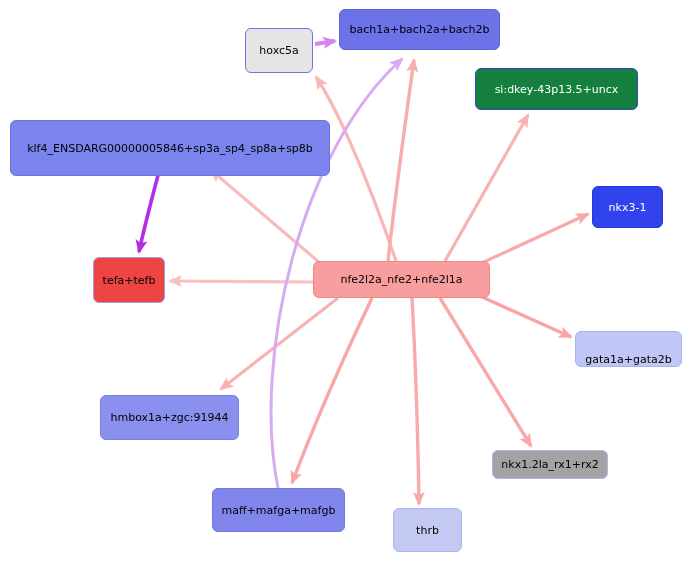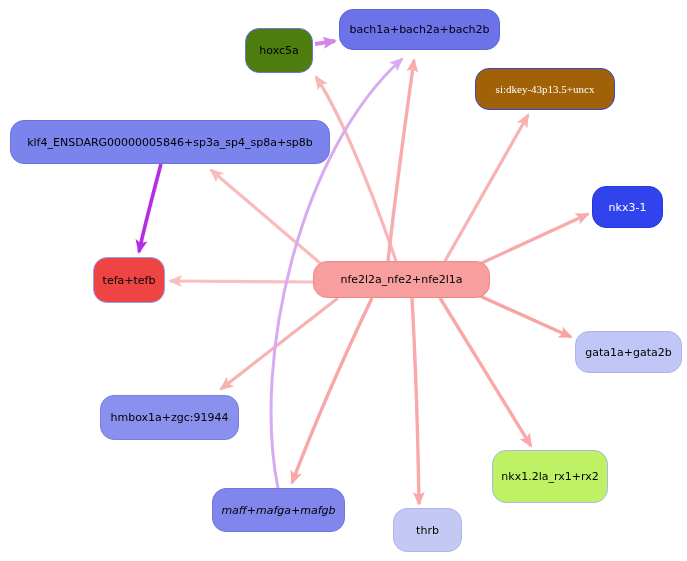--- a/index.html
+++ b/index.html
@@ -7,21 +7,21 @@
     position:relative;
     width:687px;height:561px;
     background:#ffffff;
     overflow:hidden;
     font-family:"DejaVu Sans","Liberation Sans",sans-serif;
   }
   #edge-layer{position:absolute;left:0;top:0;width:687px;height:561px;}
   .node{
     position:absolute;
     box-sizing:border-box;
-    border-radius:14px;
+    border-radius:6px;
     display:flex;
     align-items:center;
     justify-content:center;
     font-size:11px;
     letter-spacing:0px;
     white-space:nowrap;
     cursor:default;
     z-index:2;
   }
   .node span{pointer-events:none;}
@@ -77,49 +77,49 @@
       <path d="M460,287 L571,337" fill="none" stroke="#f9a4a4" stroke-width="3.4" marker-end="url(#arrow5)"></path>
       <path d="M440,298 L531,446" fill="none" stroke="#f9a9a9" stroke-width="3.4" marker-end="url(#arrow6)"></path>
       <path d="M412,298 C416,370 418,440 419,504" fill="none" stroke="#f9a9a9" stroke-width="3.4" marker-end="url(#arrow6)"></path>
       <path d="M372,298 C340,365 312,430 292,483" fill="none" stroke="#f9a6a6" stroke-width="3.4" marker-end="url(#arrow7)"></path>
       <path d="M313,282 L170,281" fill="none" stroke="#f9c0c0" stroke-width="3.2" marker-end="url(#arrow8)"></path>
       <path d="M338,298 L221,389" fill="none" stroke="#f8b2b2" stroke-width="3.2" marker-end="url(#arrow3)"></path>
       <path d="M161,164 C152,198 144,228 139,252" fill="none" stroke="#b52ce6" stroke-width="3.6" marker-end="url(#arrow9)"></path>
       <path d="M315,44 L335,41" fill="none" stroke="#d683ea" stroke-width="4" marker-end="url(#arrow10)"></path>
       <path d="M278,488 C252,360 300,150 402,59" fill="none" stroke="#d8aaf2" stroke-width="3" marker-end="url(#arrow11)"></path>
     </svg>
-<div class="node" style="left: 245px; top: 28px; width: 68px; height: 45px; background: #4d7c0f; border: 1.5px solid rgb(109, 118, 224); color: rgb(0, 0, 0);">
+<div class="node" style="left: 245px; top: 28px; width: 68px; height: 45px; background: #e5e5e5; border: 1.5px solid rgb(109, 118, 224); color: rgb(0, 0, 0);">
       <span>hoxc5a</span>
     </div>
     <div class="node" style="left: 339px; top: 9px; width: 161px; height: 41px; background: rgb(108, 115, 233); border: 1.5px solid rgb(92, 100, 218); color: rgb(0, 0, 0);">
       <span>bach1a+bach2a+bach2b</span>
     </div>
-    <div class="node" style="left: 475px; top: 68px; width: 140px; height: 42px; background: #a16207; border: 1.5px solid rgb(51, 68, 214); color: rgb(255, 255, 255); font-family: Liberation Serif, serif;">
+    <div class="node" style="left: 475px; top: 68px; width: 163px; height: 42px; background: #15803d; border: 1.5px solid rgb(51, 68, 214); color: rgb(255, 255, 255);">
       <span>si:dkey-43p13.5+uncx</span>
     </div>
     <div class="node" style="left: 592px; top: 186px; width: 71px; height: 42px; background: rgb(49, 67, 237); border: 1.5px solid rgb(40, 56, 216); color: rgb(255, 255, 255); text-align: center;">
       <span>nkx3-1</span>
     </div>
-    <div class="node" style="left: 10px; top: 120px; width: 320px; height: 44px; background: rgb(123, 132, 236); border: 1.5px solid rgb(106, 115, 224); color: rgb(0, 0, 0);">
+    <div class="node" style="left: 10px; top: 120px; width: 320px; height: 56px; background: rgb(123, 132, 236); border: 1.5px solid rgb(106, 115, 224); color: rgb(0, 0, 0);">
       <span>klf4_ENSDARG00000005846+sp3a_sp4_sp8a+sp8b</span>
     </div>
     <div class="node" style="left: 93px; top: 257px; width: 72px; height: 46px; background: #ef4444; border: 1.5px solid rgb(152, 161, 232); color: rgb(0, 0, 0);">
       <span>tefa+tefb</span>
     </div>
     <div class="node" style="left: 313px; top: 261px; width: 177px; height: 37px; background: rgb(249, 158, 158); border: 1.5px solid rgb(239, 135, 135); color: rgb(0, 0, 0);">
       <span>nfe2l2a_nfe2+nfe2l1a</span>
     </div>
-    <div class="node" style="left: 575px; top: 331px; width: 107px; height: 42px; background: rgb(192, 198, 245); border: 1.5px solid rgb(170, 179, 236); color: rgb(0, 0, 0);">
+    <div class="node" style="left: 575px; top: 331px; width: 107px; height: 36px; background: rgb(192, 198, 245); border: 1.5px solid rgb(170, 179, 236); color: rgb(0, 0, 0); align-items: flex-end;">
       <span>gata1a+gata2b</span>
     </div>
     <div class="node" style="left: 100px; top: 395px; width: 139px; height: 45px; background: rgb(138, 144, 238); border: 1.5px solid rgb(121, 128, 226); color: rgb(0, 0, 0); text-align: right;">
       <span>hmbox1a+zgc:91944</span>
     </div>
-    <div class="node" style="left: 492px; top: 450px; width: 116px; height: 53px; background: #bef264; border: 1.5px solid rgb(174, 181, 236); color: rgb(0, 0, 0);">
+    <div class="node" style="left: 492px; top: 450px; width: 116px; height: 29px; background: #a3a3a3; border: 1.5px solid rgb(174, 181, 236); color: rgb(0, 0, 0);">
       <span>nkx1.2la_rx1+rx2</span>
     </div>
-    <div class="node" style="left: 212px; top: 488px; width: 133px; height: 44px; background: rgb(128, 134, 236); border: 1.5px solid rgb(111, 119, 224); color: rgb(0, 0, 0); font-style: italic;">
+    <div class="node" style="left: 212px; top: 488px; width: 133px; height: 44px; background: rgb(128, 134, 236); border: 1.5px solid rgb(111, 119, 224); color: rgb(0, 0, 0);">
       <span>maff+mafga+mafgb</span>
     </div>
     <div class="node" style="left: 386px; top: 508px; width: 69px; height: 44px; background: rgb(196, 201, 244); border: 1.5px solid rgb(174, 181, 236); color: rgb(0, 0, 0); margin-left: 7px;">
       <span>thrb</span>
     </div>
   </div>
 
 </body></html>

